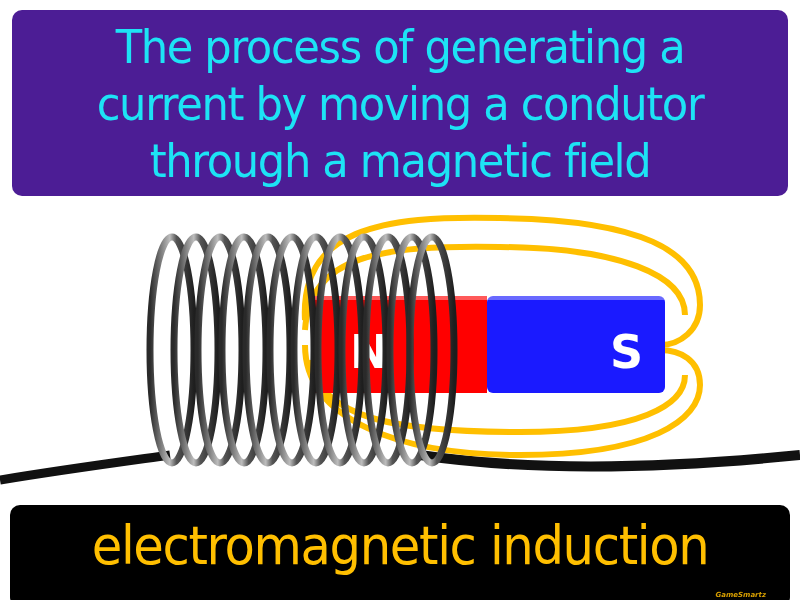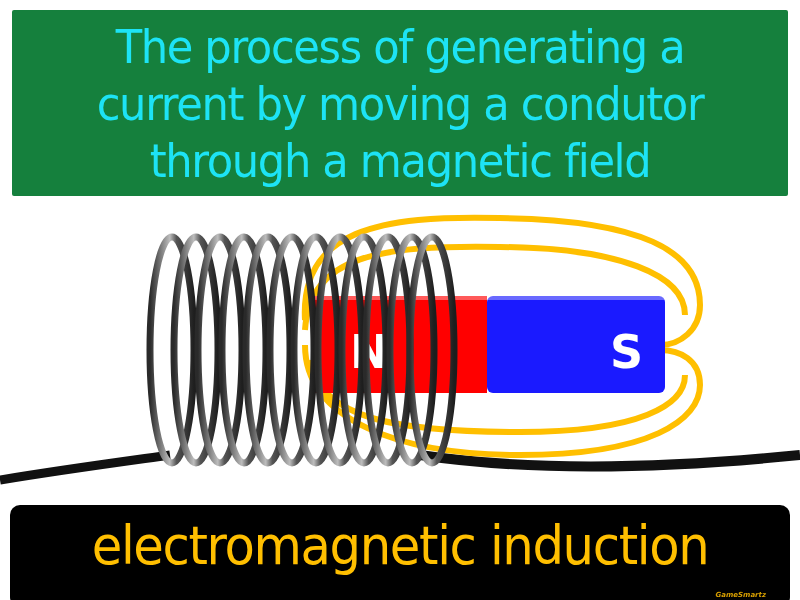--- a/index.html
+++ b/index.html
@@ -1,19 +1,19 @@
 <!DOCTYPE html>
 <html><head>
 <meta charset="utf-8">
 <style>
   html, body { margin: 0; padding: 0; }
   body { width: 800px; height: 600px; background: #ffffff; position: relative; overflow: hidden; font-family: "Liberation Sans", sans-serif; }
   .def-box {
     position: absolute; left: 12px; top: 10px; width: 776px; height: 186px;
-    background: #15803d; border-radius: 2px;
+    background: #4c1d95; border-radius: 10px;
     display: flex; align-items: center; justify-content: center;
   }
   .def-text {
     color: #1de3f5; font-family: "DejaVu Sans", sans-serif; font-size: 47px; line-height: 57px;
     text-align: center; letter-spacing: -1.5px; transform: scaleX(0.92);
     width: 840px;
   }
   .term-box {
     position: absolute; left: 10px; top: 505px; width: 780px; height: 102px;
     background: #000; border-radius: 10px;

